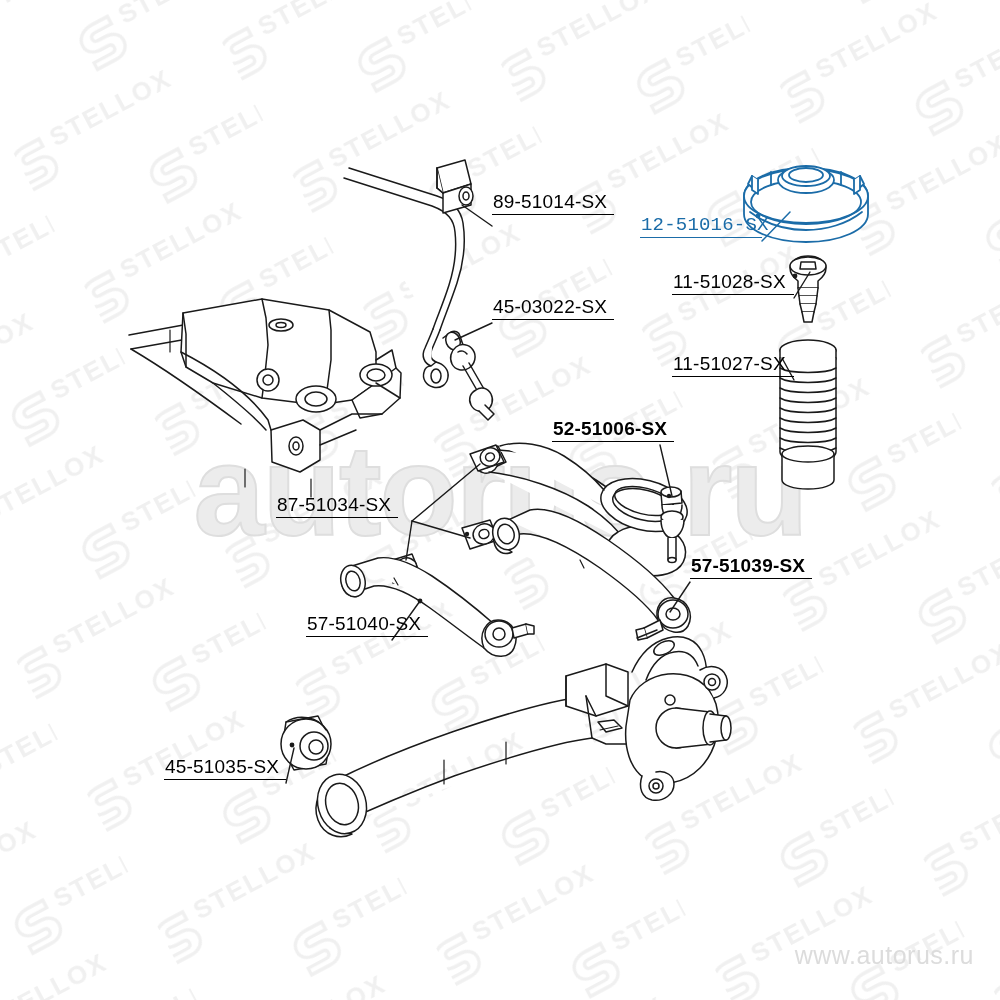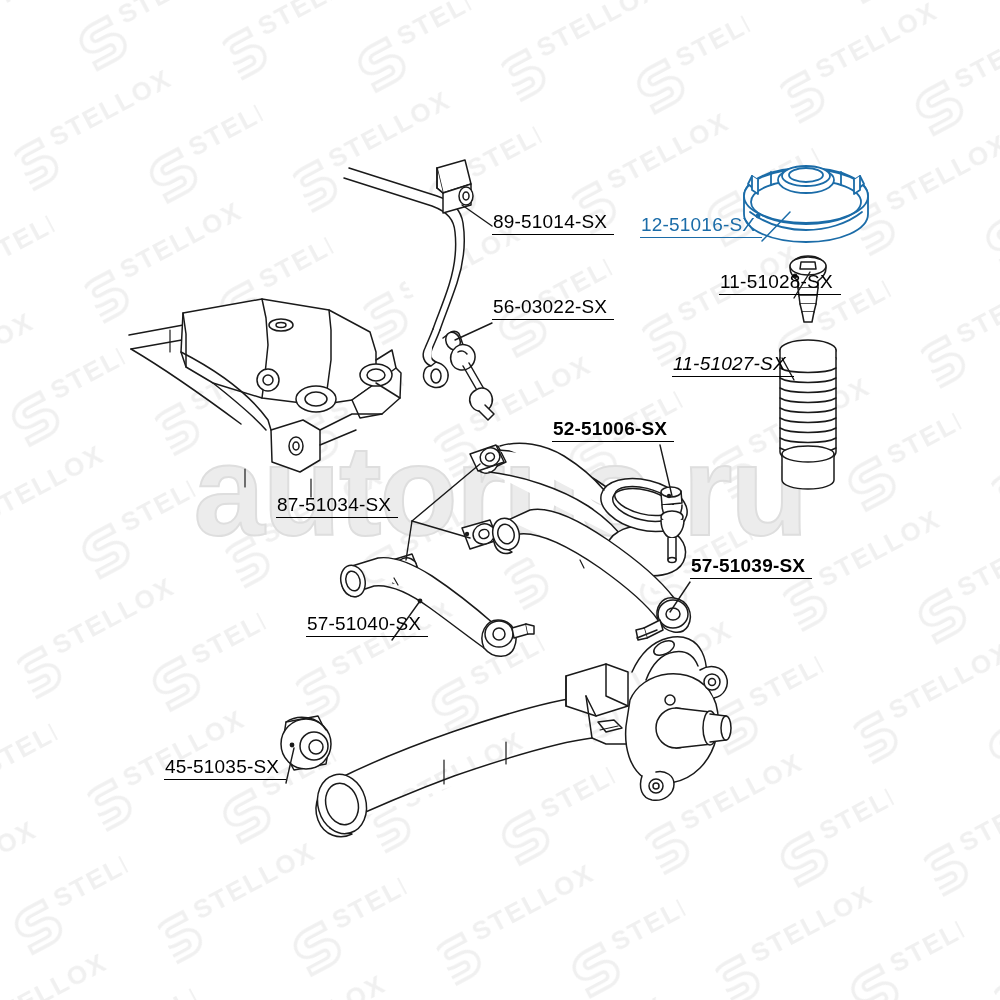--- a/index.html
+++ b/index.html
@@ -338,41 +338,41 @@
       <path d="M412,521 L406,560"></path>
       <path d="M392,640 L420,601"></path>
       <path d="M690,582 L670,612"></path>
       <path d="M286,783 L294,748"></path>
     </g>
     <g stroke="#1b6ca8" stroke-width="1.5" fill="none">
       <path d="M762,241 L790,212"></path>
     </g>
   </svg>
 
-  <div class="lbl" style="left:492px;top:212px;">
+  <div class="lbl" style="left:492px;top:192px;">
     <span class="txt">89-51014-SX</span>
     <span class="rule" style="width:122px;"></span>
   </div>
 
   <div class="lbl" style="left:492px;top:297px;">
-    <span class="txt">56-03022-SX</span>
-    <span class="rule" style="width:122px;"></span>
-  </div>
-
-  <div class="lbl hl" style="left:640px;top:215px;">
+    <span class="txt">45-03022-SX</span>
+    <span class="rule" style="width:122px;"></span>
+  </div>
+
+  <div class="lbl hl" style="left:640px;top:215px;font-family:Liberation Mono, monospace;">
     <span class="txt">12-51016-SX</span>
     <span class="rule" style="width:122px;"></span>
   </div>
 
-  <div class="lbl" style="left:672px;top:272px;margin-left:47px;">
+  <div class="lbl" style="left:672px;top:272px;">
     <span class="txt">11-51028-SX</span>
     <span class="rule" style="width:122px;"></span>
   </div>
 
-  <div class="lbl" style="left:672px;top:354px;font-style:italic;">
+  <div class="lbl" style="left:672px;top:354px;">
     <span class="txt">11-51027-SX</span>
     <span class="rule" style="width:122px;"></span>
   </div>
 
   <div class="lbl" style="left:552px;top:419px;font-weight:bold;">
     <span class="txt">52-51006-SX</span>
     <span class="rule" style="width:122px;"></span>
   </div>
 
   <div class="lbl" style="left:276px;top:495px;">
@@ -388,14 +388,15 @@
   <div class="lbl" style="left:690px;top:556px;font-weight:bold;">
     <span class="txt">57-51039-SX</span>
     <span class="rule" style="width:122px;"></span>
   </div>
 
   <div class="lbl" style="left:164px;top:757px;">
     <span class="txt">45-51035-SX</span>
     <span class="rule" style="width:122px;"></span>
   </div>
 
+  <div id="siteurl">www.autorus.ru</div>
 
 </div>
 
 </body></html>

